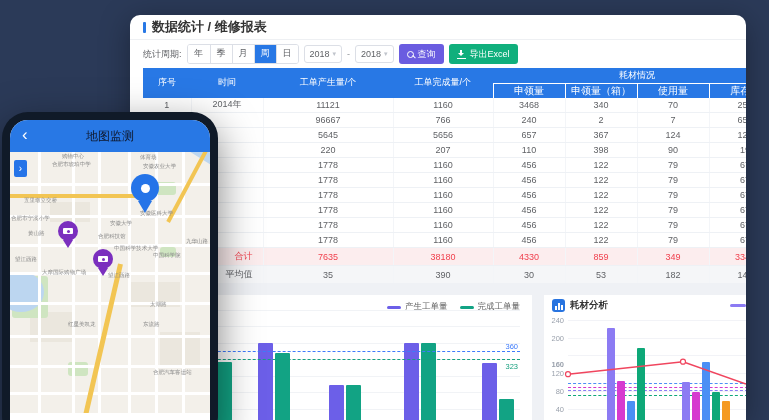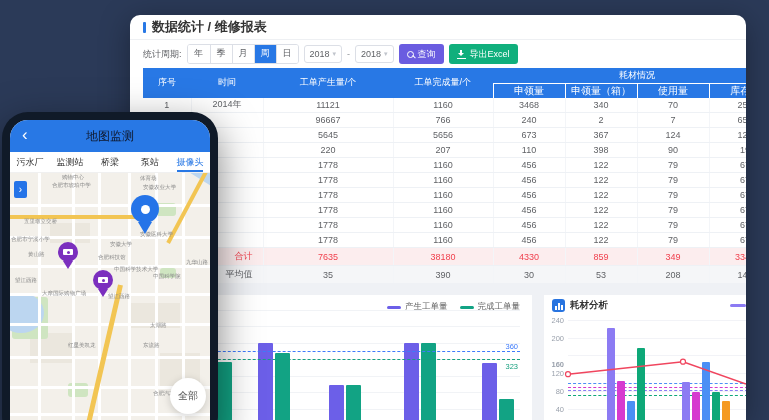--- a/index.html
+++ b/index.html
@@ -207,21 +207,21 @@
           <td>240</td>
           <td>2</td>
           <td>7</td>
           <td>650</td>
         </tr>
         <tr>
           <td>3</td>
           <td></td>
           <td>5645</td>
           <td>5656</td>
-          <td>673</td>
+          <td>657</td>
           <td>367</td>
           <td>124</td>
           <td>129</td>
         </tr>
         <tr>
           <td>4</td>
           <td></td>
           <td>220</td>
           <td>207</td>
           <td>110</td>
@@ -297,21 +297,21 @@
           <td>859</td>
           <td>349</td>
           <td>3340</td>
         </tr>
         <tr class="arow">
           <td class="lab" colspan="2">平均值</td>
           <td>35</td>
           <td>390</td>
           <td>30</td>
           <td>53</td>
-          <td>208</td>
+          <td>182</td>
           <td>141</td>
         </tr>
       </tbody>
   </table>
 
   <div class="charts">
     <div class="card" id="chartL">
         <div class="legend">
           <div class="litem">
             <span class="lsw" style="background: rgb(108, 95, 232);"></span>
@@ -387,37 +387,29 @@
       </div>
   </div>
 </section>
 
 <section class="phone">
   <div class="screen">
     <div class="pheader">
       <span class="back">‹</span>
       <span class="ptitle">地图监测</span>
     </div>
-    <div class="ptabs" id="ptabs">
-        <div class="ptab">污水厂</div>
-        <div class="ptab">监测站</div>
-        <div class="ptab">桥梁</div>
-        <div class="ptab">泵站</div>
-        <div class="ptab active">摄像头</div>
-      </div>
     <div class="map" id="map">
       <div class="expand">›</div>
       <div class="bpin"></div>
       <div class="cpin" style="left:48px;top:69px">
           <span class="cam"></span>
         </div>
       <div class="cpin" style="left:83px;top:97px">
           <span class="cam"></span>
         </div>
-      <div class="allbtn">全部</div>
     <div class="blk" style="left: 40px; top: 50px; width: 40px; height: 20px;"></div>
         <div class="blk" style="left: 120px; top: 130px; width: 50px; height: 25px;"></div>
         <div class="blk" style="left: 20px; top: 160px; width: 45px; height: 30px;"></div>
         <div class="blk" style="left: 150px; top: 180px; width: 40px; height: 35px;"></div>
         <div class="park" style="left: 2px; top: 124px; width: 36px; height: 42px;"></div>
         <div class="park" style="left: 140px; top: 30px; width: 26px; height: 13px;"></div>
         <div class="park" style="left: 58px; top: 210px; width: 20px; height: 14px;"></div>
         <div class="park" style="left: 150px; top: 95px; width: 16px; height: 10px;"></div>
         <div class="water" style="left: -12px; top: 120px; width: 46px; height: 40px; border-radius: 50%;"></div>
         <div class="water" style="left: 150px; top: -8px; width: 70px; height: 10px; transform: rotate(32deg);"></div>

